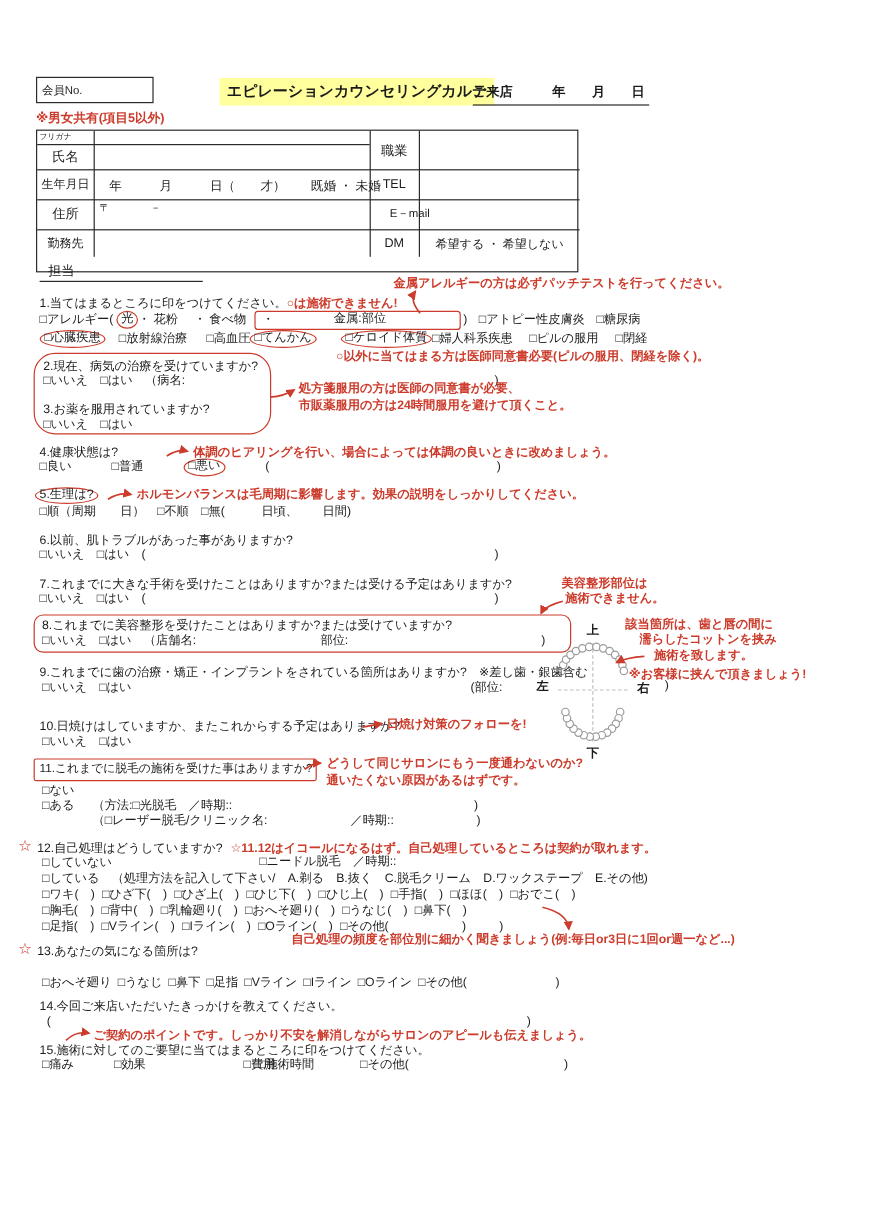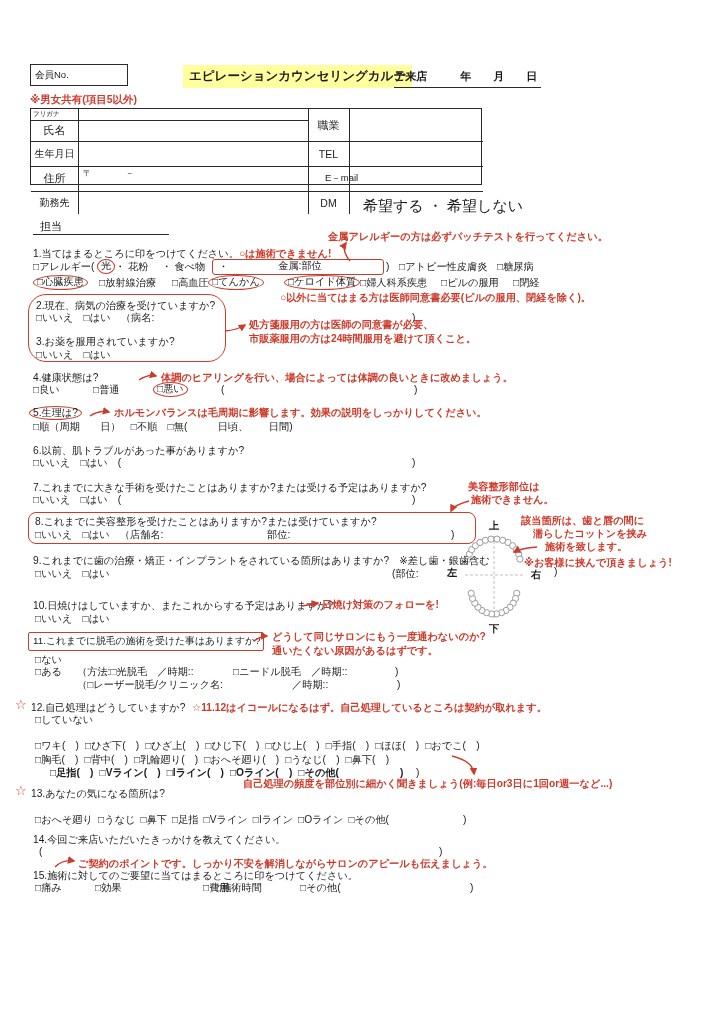--- a/index.html
+++ b/index.html
@@ -25,42 +25,43 @@
 
 <div class="page">
 
   <div class="abs" style="left:30px;top:64px;width:96px;height:20px;border:1.5px solid var(--line);">
     <span class="abs" style="left:4px;top:4px;font-size:9.5px;">会員No.</span>
   </div>
   <div class="abs" style="left:183px;top:65px;background:#ffff9e;padding:3px 6px;font-size:12.5px;font-weight:bold;">エピレーションカウンセリングカルテ</div>
   <div class="abs" style="left:394px;top:69px;font-size:11px;font-weight:bold;border-bottom:1.2px solid var(--line);padding:0 4px 3px 0;">ご来店　　　年　　月　　日</div>
   <div class="ln red" style="left:30px;top:93px;font-size:10.5px;">※男女共有(項目5以外)</div>
 
-  <div class="abs" style="left:30px;top:108px;width:452px;height:77px;border:1.5px solid var(--line);box-sizing:border-box;">
+  <div class="abs" style="left:30px;top:108px;width:452px;height:119px;border:1.5px solid var(--line);box-sizing:border-box;">
 
     <div class="tbl-line" style="left:47px;top:0;width:1px;height:105px;"></div>
     <div class="tbl-line" style="left:277px;top:0;width:1px;height:105px;"></div>
     <div class="tbl-line" style="left:318px;top:0;width:1px;height:105px;"></div>
 
     <div class="tbl-line" style="left:0;top:11px;width:277px;height:1px;"></div>
     <div class="tbl-line" style="left:0;top:32px;width:452px;height:1px;"></div>
     <div class="tbl-line" style="left:0;top:57px;width:452px;height:1px;"></div>
     <div class="tbl-line" style="left:0;top:82px;width:452px;height:1px;"></div>
 
     <div class="tbl-cell" style="left:2px;top:1px;font-size:6.5px;">フリガナ</div>
     <div class="tbl-cell ctr" style="left:0;top:11px;width:47px;height:21px;">氏名</div>
     <div class="tbl-cell ctr" style="left:277px;top:0;width:41px;height:32px;">職業</div>
     <div class="tbl-cell ctr" style="left:0;top:32px;width:47px;height:25px;font-size:10px;">生年月日</div>
+    <div class="tbl-cell" style="left:60px;top:39px;font-size:10.5px;white-space:nowrap;">年　　　月　　　日（　　才）　　既婚 ・ 未婚</div>
     <div class="tbl-cell ctr" style="left:277px;top:32px;width:41px;height:25px;font-size:10.5px;">TEL</div>
     <div class="tbl-cell ctr" style="left:0;top:57px;width:47px;height:25px;">住所</div>
     <div class="tbl-cell" style="left:52px;top:59px;font-size:8.5px;">〒　　　　－</div>
     <div class="tbl-cell ctr" style="left:272px;top:57px;width:41px;height:25px;font-size:9.5px;padding-left:36px;">E－mail</div>
     <div class="tbl-cell ctr" style="left:0;top:82px;width:47px;height:23px;font-size:10px;">勤務先</div>
     <div class="tbl-cell ctr" style="left:277px;top:82px;width:41px;height:23px;font-size:10.5px;">DM</div>
-    <div class="tbl-cell" style="left:332px;top:88px;font-size:15px;white-space:nowrap;">希望する ・ 希望しない</div>
+    <div class="tbl-cell" style="left:332px;top:88px;font-size:10px;white-space:nowrap;">希望する ・ 希望しない</div>
 
     <div class="tbl-cell" style="left:48px;top:12px;width:228px;height:19px;"></div>
     <div class="tbl-cell" style="left:319px;top:1px;width:132px;height:30px;"></div>
     <div class="tbl-cell" style="left:319px;top:33px;width:132px;height:23px;"></div>
     <div class="tbl-cell" style="left:319px;top:58px;width:132px;height:23px;"></div>
     <div class="tbl-cell" style="left:48px;top:83px;width:228px;height:21px;"></div>
   </div>
 
   <div class="ln" style="left:40px;top:220px;font-size:11px;">担当</div>
   <div class="abs" style="left:33px;top:234px;width:136px;border-top:1.3px solid var(--line);"></div>
@@ -194,37 +195,38 @@
   <div class="ln" style="left:35px;top:613px;">□いいえ　□はい</div>
 
   <div class="abs" style="left:28px;top:632px;width:234px;height:17px;border:1.3px solid var(--red);border-radius:2px;"></div>
   <div class="ln" style="left:33px;top:635px;font-size:9.8px;">11.これまでに脱毛の施術を受けた事はありますか?</div>
   <div class="ln red" style="left:272px;top:631px;">どうして同じサロンにもう一度通わないのか?</div>
   <div class="ln red" style="left:272px;top:645px;">通いたくない原因があるはずです。</div>
   <div class="ln" style="left:35px;top:654px;">□ない</div>
   <div class="ln" style="left:0;top:666px;width:724px;">
     <span class="abs" style="left:35px;">□ある</span>
     <span class="abs" style="left:77px;">（方法:□光脱毛　／時期::</span>
-    <span class="abs" style="left:233px;">□ニードル脱毛　／時期::</span>
+    <span class="abs" style="left:216px;margin-top:47px;">□ニードル脱毛　／時期::</span>
     <span class="abs" style="left:395px;">)</span>
   </div>
   <div class="ln" style="left:0;top:679px;width:724px;">
     <span class="abs" style="left:77px;">（□レーザー脱毛/クリニック名:</span>
     <span class="abs" style="left:292px;">／時期::</span>
     <span class="abs" style="left:397px;">)</span>
   </div>
 
   <div class="ln red" style="left:15px;top:699px;font-size:13px;">☆</div>
   <div class="ln" style="left:31px;top:702px;">12.自己処理はどうしていますか?</div>
   <div class="ln red" style="left:192px;top:702px;">☆11.12はイコールになるはず。自己処理しているところは契約が取れます。</div>
   <div class="ln" style="left:35px;top:714px;">□していない</div>
+  <div class="ln" style="left:35px;top:727px;">□している　（処理方法を記入して下さい/　A.剃る　B.抜く　C.脱毛クリーム　D.ワックステープ　E.その他)</div>
   <div class="ln" style="left:35px;top:740px;"><span class="cbi">□ワキ(　)</span><span class="cbi">□ひざ下(　)</span><span class="cbi">□ひざ上(　)</span><span class="cbi">□ひじ下(　)</span><span class="cbi">□ひじ上(　)</span><span class="cbi">□手指(　)</span><span class="cbi">□ほほ(　)</span><span class="cbi">□おでこ(　)</span></div>
   <div class="ln" style="left:35px;top:754px;"><span class="cbi">□胸毛(　)</span><span class="cbi">□背中(　)</span><span class="cbi">□乳輪廻り(　)</span><span class="cbi">□おへそ廻り(　)</span><span class="cbi">□うなじ(　)</span><span class="cbi">□鼻下(　)</span></div>
   <div class="ln" style="left:0;top:767px;width:724px;">
-    <span class="abs" style="left:50px;font-weight:bold;"><span class="cbi">□足指(　)</span><span class="cbi">□Vライン(　)</span><span class="cbi">□Iライン(　)</span><span class="cbi">□Oライン(　)</span><span class="cbi">□その他(　　　　　　)</span></span>
+    <span class="abs" style="left:35px;"><span class="cbi">□足指(　)</span><span class="cbi">□Vライン(　)</span><span class="cbi">□Iライン(　)</span><span class="cbi">□Oライン(　)</span><span class="cbi">□その他(　　　　　　)</span></span>
     <span class="abs" style="left:416px;">)</span>
   </div>
   <div class="ln red" style="left:243px;top:778px;">自己処理の頻度を部位別に細かく聞きましょう(例:毎日or3日に1回or週一など...)</div>
 
   <div class="ln red" style="left:15px;top:785px;font-size:13px;">☆</div>
   <div class="ln" style="left:31px;top:788px;">13.あなたの気になる箇所は?</div>
   <div class="ln r13" style="left:0;top:814px;width:724px;">
     <span class="abs r13" style="left:35px;"><span class="cbi">□おへそ廻り</span><span class="cbi">□うなじ</span><span class="cbi">□鼻下</span><span class="cbi">□足指</span><span class="cbi">□Vライン</span><span class="cbi">□Iライン</span><span class="cbi">□Oライン</span><span class="cbi">□その他(</span></span>
     <span class="abs" style="left:463px;">)</span>
   </div>

